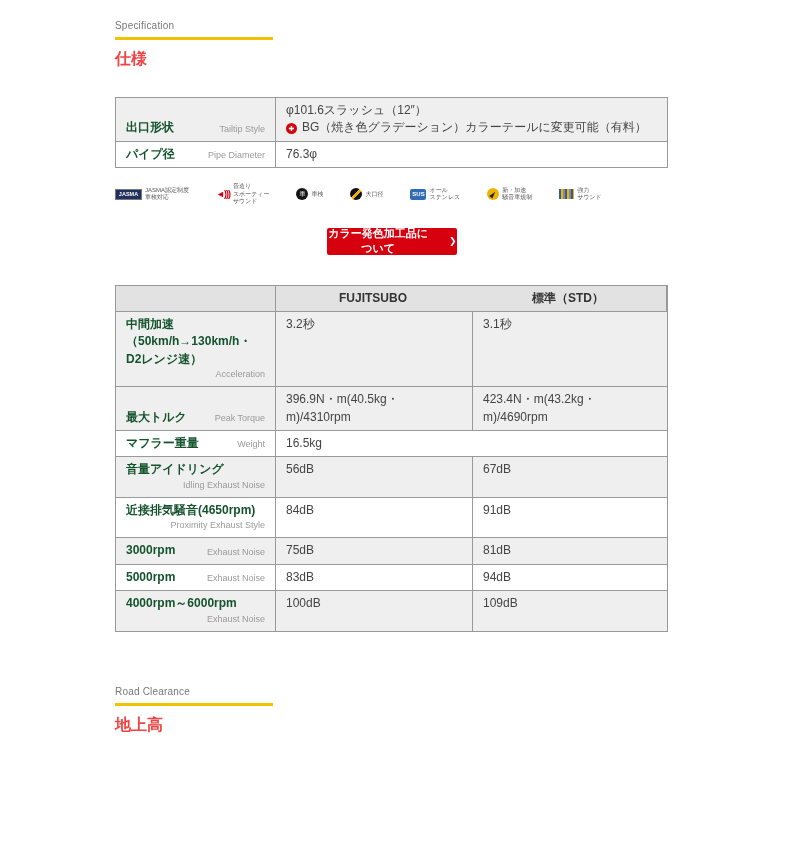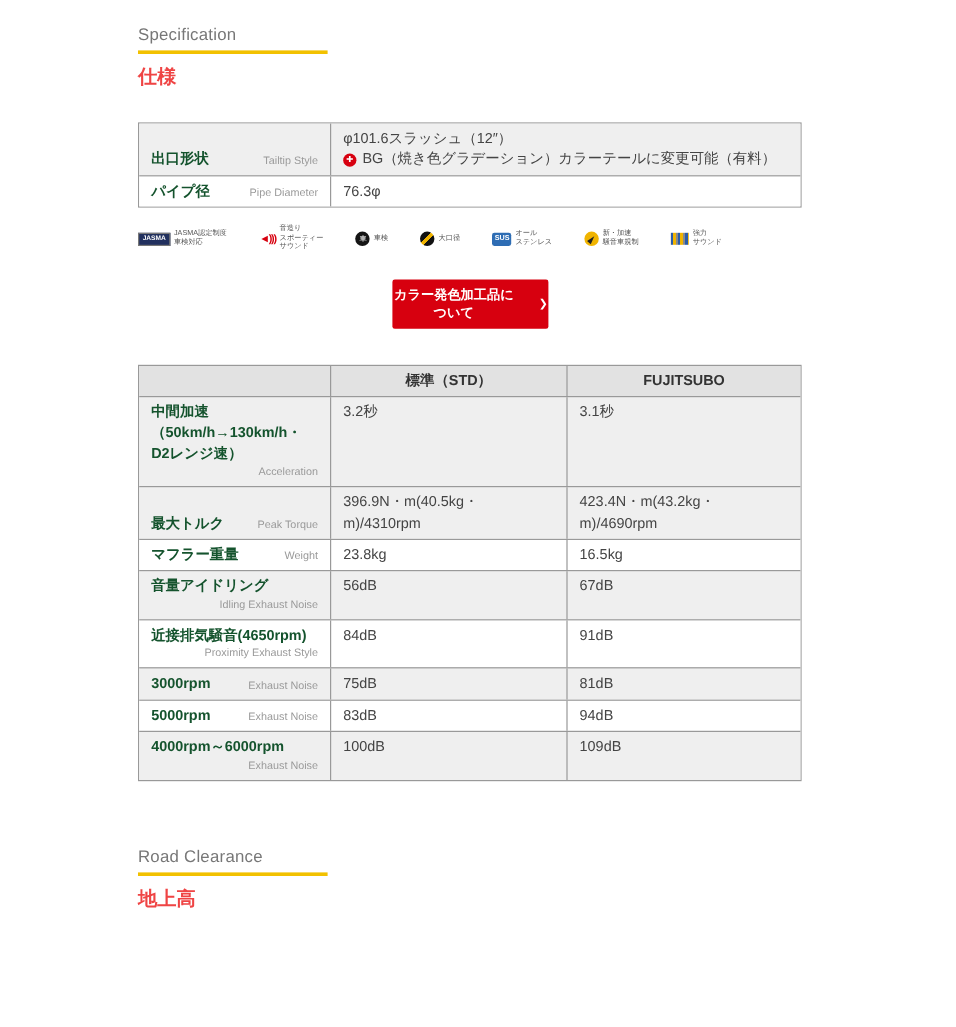--- a/index.html
+++ b/index.html
@@ -6,21 +6,21 @@
   html,body { background:#fff; }
   body {
     width:797px; height:856px; overflow:hidden;
     font-family:"Liberation Sans","DejaVu Sans",sans-serif;
     color:#444;
   }
   .content { margin-left:115px; width:553px; }
 
   
   .section { margin-top:0; }
-  .sec-label { font-size:14px; color:#777; letter-spacing:.2px; }
+  .sec-label { font-size:10px; color:#777; letter-spacing:.2px; }
   .sec-line  { width:158px; height:3px; background:#f2c100; margin-top:6px; }
   .sec-title { margin-top:9px; font-size:16px; font-weight:bold; color:#ef4444; }
 
   
   .tbl { border:1px solid #999; margin-top:27px; font-size:12px; }
   .trow { display:flex; border-top:1px solid #999; background:#fff; }
   .trow:first-child { border-top:none; }
   .trow.gray { background:#efefef; }
   .cell { padding:4px 10px; line-height:1.45; }
   .label-cell {
@@ -56,21 +56,21 @@
   .bi-sus::after { content:"SUS"; }
   .bi-gauge { width:12px; height:12px; border-radius:50%; background:#f0b400; position:relative; }
   .bi-gauge::after { content:""; width:0; height:0;
     border-left:2.5px solid transparent; border-right:2.5px solid transparent;
     border-bottom:7px solid #222; transform:rotate(40deg); }
   .bi-eq { width:15px; height:10px;
     background:repeating-linear-gradient(90deg,#2a5caa 0 2px,#f0b400 2px 4px,#8a8a8a 4px 6px); }
 
   
   .red-btn {
-    margin:22px auto 0; width:130px; height:41px; border:none; border-radius:2px;
+    margin:22px auto 0; width:130px; height:27px; border:none; border-radius:2px;
     background:#d7000f; color:#fff; font-size:11px; font-weight:bold;
     display:flex; align-items:center; justify-content:center; gap:19px; cursor:pointer;
     font-family:inherit;
   }
   .red-btn .chev { font-size:9px; }
 
   
   .data-tbl { margin-top:30px; }
   .data-tbl .hrow { background:#e2e2e2; font-weight:bold; color:#333; }
   .data-tbl .hrow .cell { text-align:center; padding:4px 10px; }
@@ -154,22 +154,22 @@
 
   <button class="red-btn">
     <span>カラー発色加工品について</span>
     <span class="chev">❯</span>
   </button>
 
 
   <div class="tbl data-tbl">
     <div class="trow hrow">
       <div class="cell label-cell"></div>
+      <div class="cell col-fuj">FUJITSUBO</div>
       <div class="cell col-std">標準（STD）</div>
-      <div class="cell col-fuj">FUJITSUBO</div>
     </div>
 
     <div class="trow gray">
       <div class="cell label-cell">
         <span class="jp">中間加速（50km/h→130km/h・D2レンジ速）</span>
         <span class="en">Acceleration</span>
       </div>
       <div class="cell col-std">3.2秒</div>
       <div class="cell col-fuj">3.1秒</div>
     </div>
@@ -182,21 +182,20 @@
       </div>
       <div class="cell col-std">396.9N・m(40.5kg・m)/4310rpm</div>
       <div class="cell col-fuj">423.4N・m(43.2kg・m)/4690rpm</div>
     </div>
 
     <div class="trow">
       <div class="cell label-cell">
         <span class="jp">マフラー重量</span>
         <span class="en">Weight</span>
       </div>
-      <div class="cell col-std">23.8kg</div>
       <div class="cell col-fuj">16.5kg</div>
     </div>
 
     <div class="trow gray">
       <div class="cell label-cell">
         <span class="jp">音量アイドリング</span>
         <span class="en">Idling Exhaust Noise</span>
       </div>
       <div class="cell col-std">56dB</div>
       <div class="cell col-fuj">67dB</div>

